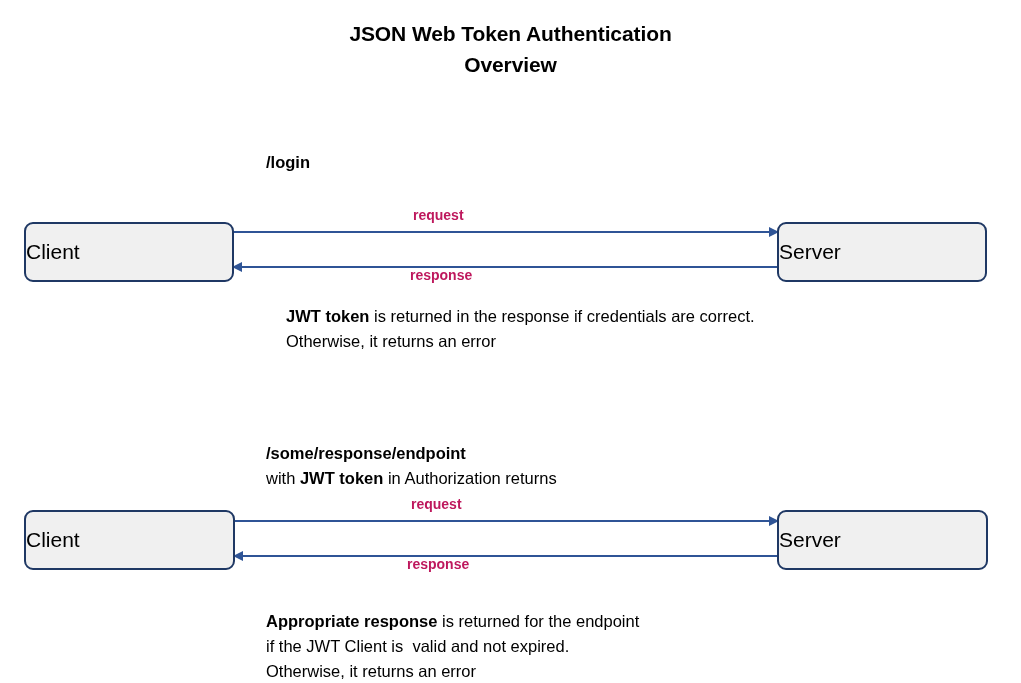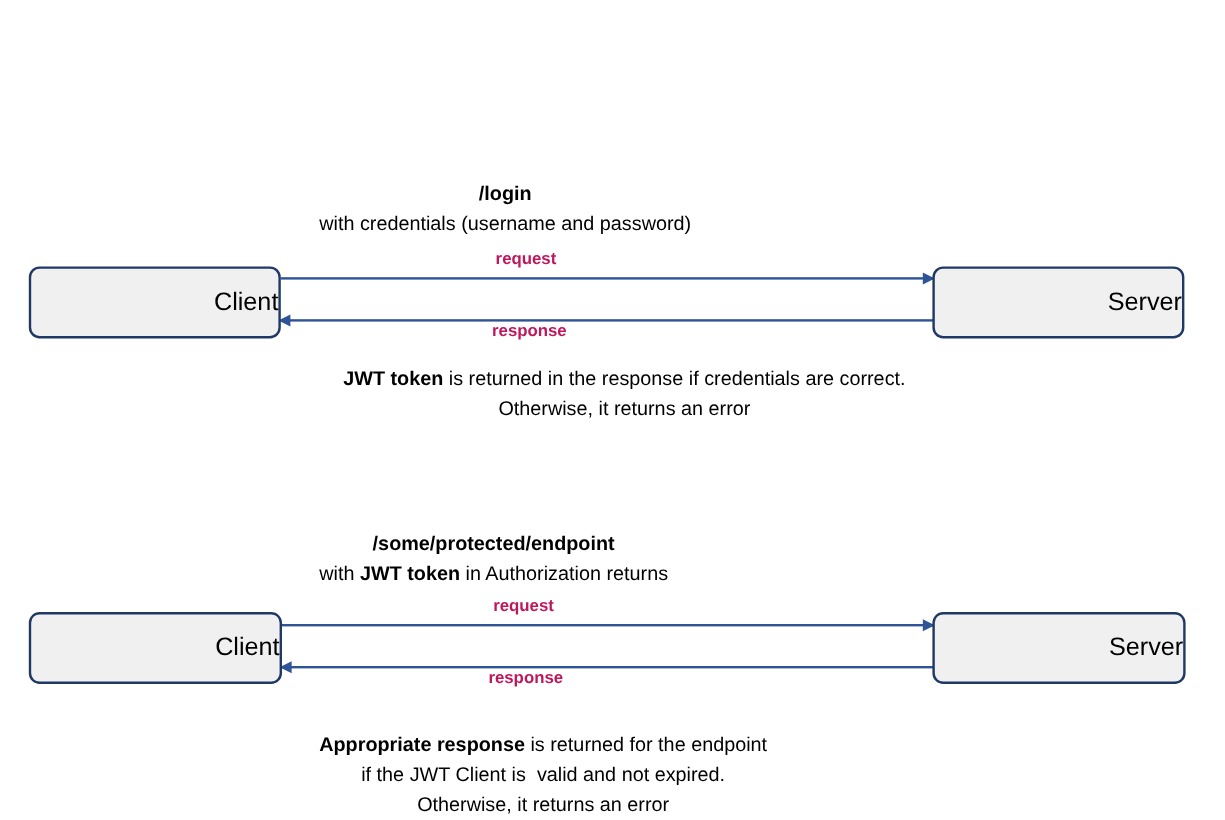--- a/index.html
+++ b/index.html
@@ -38,21 +38,21 @@
 
   
   .node {
     position: absolute;
     box-sizing: border-box;
     background: #f0f0f0;
     border: 2px solid #1f3864;
     border-radius: 9px;
     display: flex;
     align-items: center;
-    justify-content: flex-end;
+    justify-content: flex-start;
     font-size: 21px;
     color: #000000;
     z-index: 3;
   }
 
   #client-1 { left: 24px;  top: 222px; width: 210px; height: 60px; }
   #server-1 { left: 777px; top: 222px; width: 210px; height: 60px; }
   #client-2 { left: 24px;  top: 510px; width: 211px; height: 60px; }
   #server-2 { left: 777px; top: 510px; width: 211px; height: 60px; }
 
@@ -108,29 +108,32 @@
   #resp-label-2 { left: 407px; top: 556px; }
 
   
   .annot {
     position: absolute;
     font-size: 16.5px;
     line-height: 25px;
     color: #000000;
     white-space: pre-wrap;
     z-index: 4;
-    text-align: center;
   }
   .annot .b { font-weight: bold; }
 </style>
 </head>
 <body>
 
 <div class="canvas">
 
+  <div class="title">
+    <span class="title-line">JSON Web Token Authentication</span>
+    <span class="title-line">Overview</span>
+  </div>
 
   <style></style>
 
   <div class="edge-label" id="req-label-1">request</div>
   <div class="edge-label" id="resp-label-1">response</div>
 
   <div class="conn-line" id="req-line-1"></div>
   <div class="arrowhead right" id="req-head-1"></div>
   <div class="conn-line" id="resp-line-1"></div>
   <div class="arrowhead left" id="resp-head-1"></div>
@@ -150,18 +153,18 @@
   <div class="conn-line" id="resp-line-2"></div>
   <div class="arrowhead left" id="resp-head-2"></div>
 
   <div class="node" id="client-2">
     <span>Client</span>
   </div>
   <div class="node" id="server-2">
     <span>Server</span>
   </div>
 
-  <div class="annot" id="annot-req-1-real" style="left: 266px; top: 150px;"><span class="b">/login</span><br><span>with credentials (username and password)</span></div>
+  <div class="annot" id="annot-req-1-real" style="left: 266px; top: 150px;"><span class="b">/login</span><br></div>
   <div class="annot" id="annot-resp-1-real" style="left: 266px; top: 304px; margin-left: 20px;"><span class="b">JWT token</span><span> is returned in the response if credentials are correct.</span><br><span>Otherwise, it returns an error</span></div>
-  <div class="annot" id="annot-req-2-real" style="left: 266px; top: 441px;"><span class="b">/some/protected/endpoint</span><br><span>with </span><span class="b">JWT token</span><span> in Authorization returns</span></div>
+  <div class="annot" id="annot-req-2-real" style="left: 266px; top: 441px;"><span class="b">/some/response/endpoint</span><br><span>with </span><span class="b">JWT token</span><span> in Authorization returns</span></div>
   <div class="annot" id="annot-resp-2-real" style="left: 266px; top: 584px; margin-top: 25px;"><span class="b">Appropriate response</span><span> is returned for the endpoint</span><br><span>if the JWT Client is  valid and not expired.</span><br><span>Otherwise, it returns an error</span></div>
 
 </div>
 
 </body></html>

